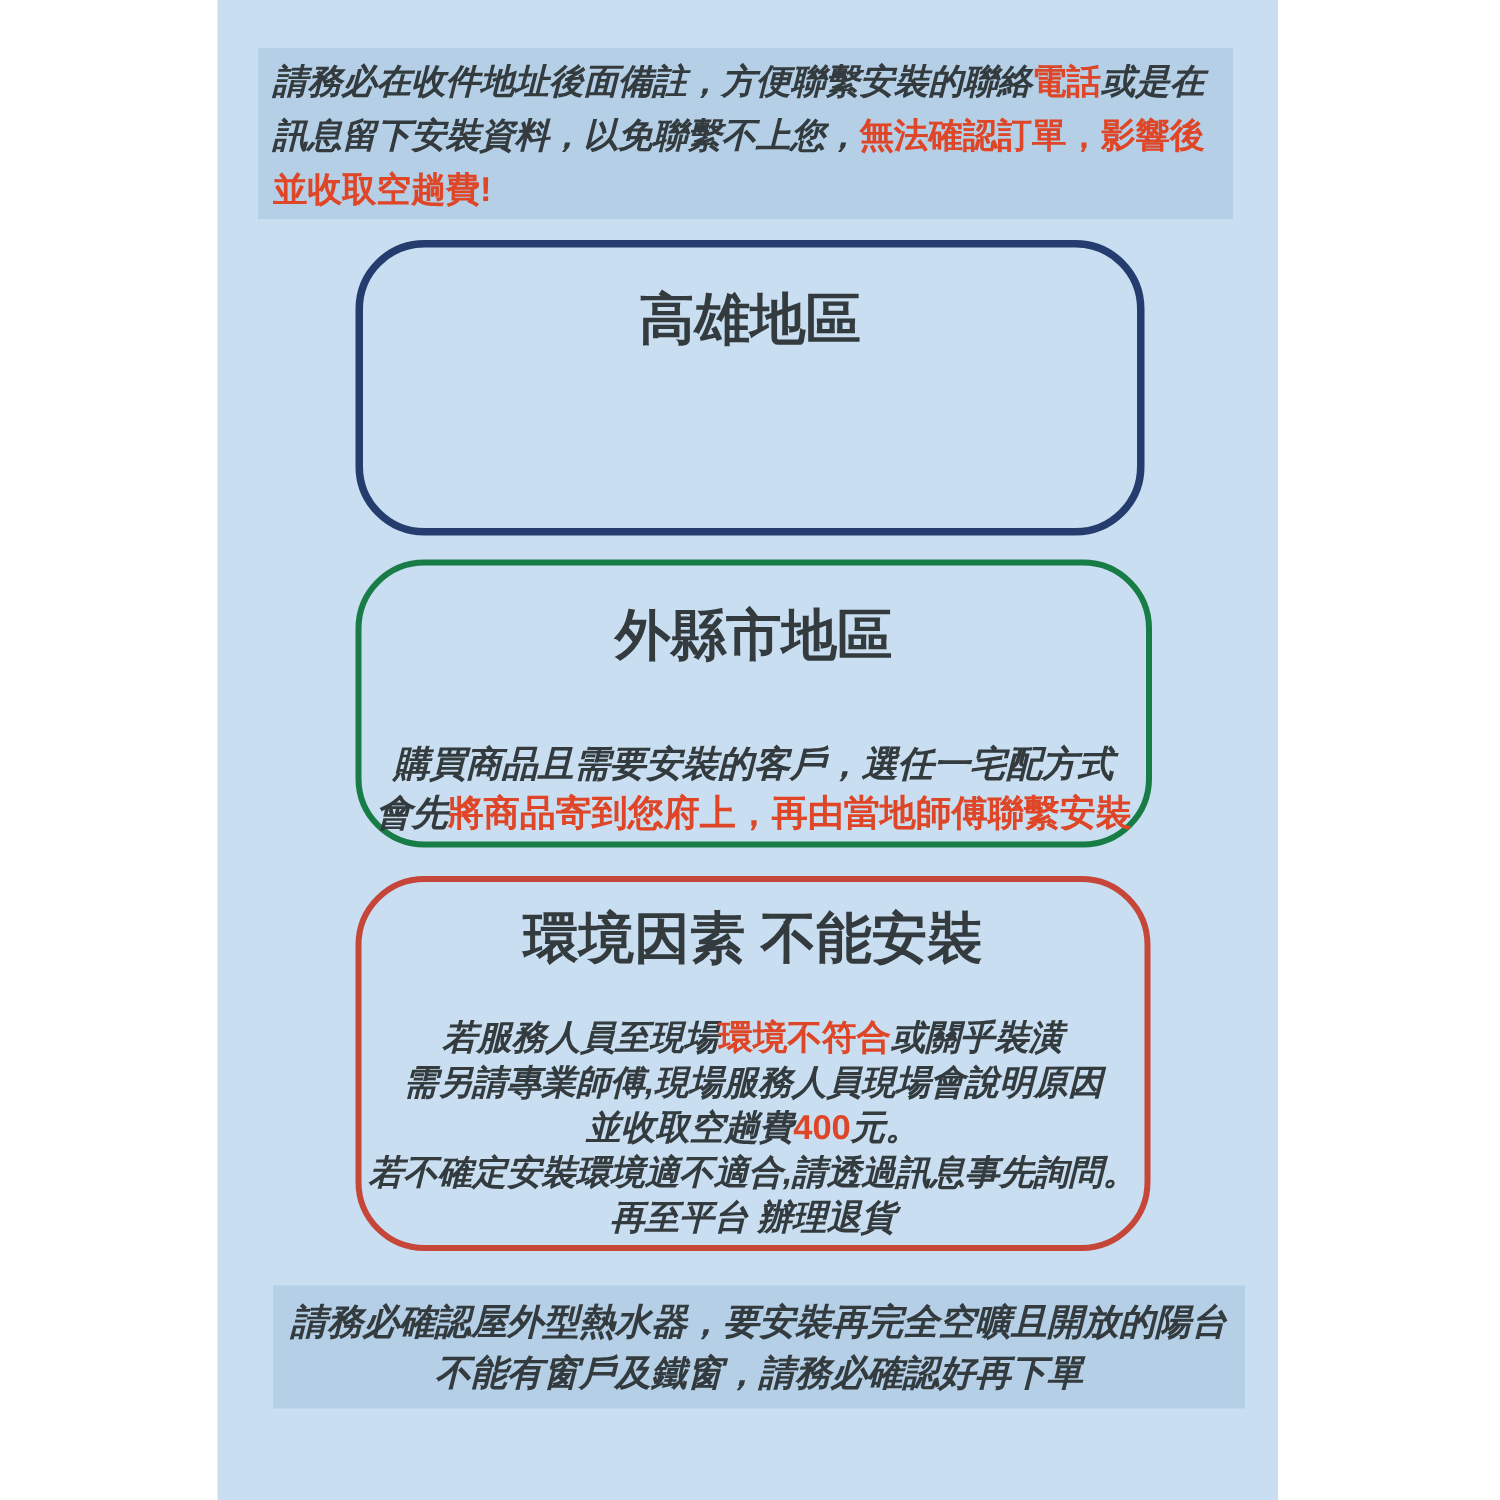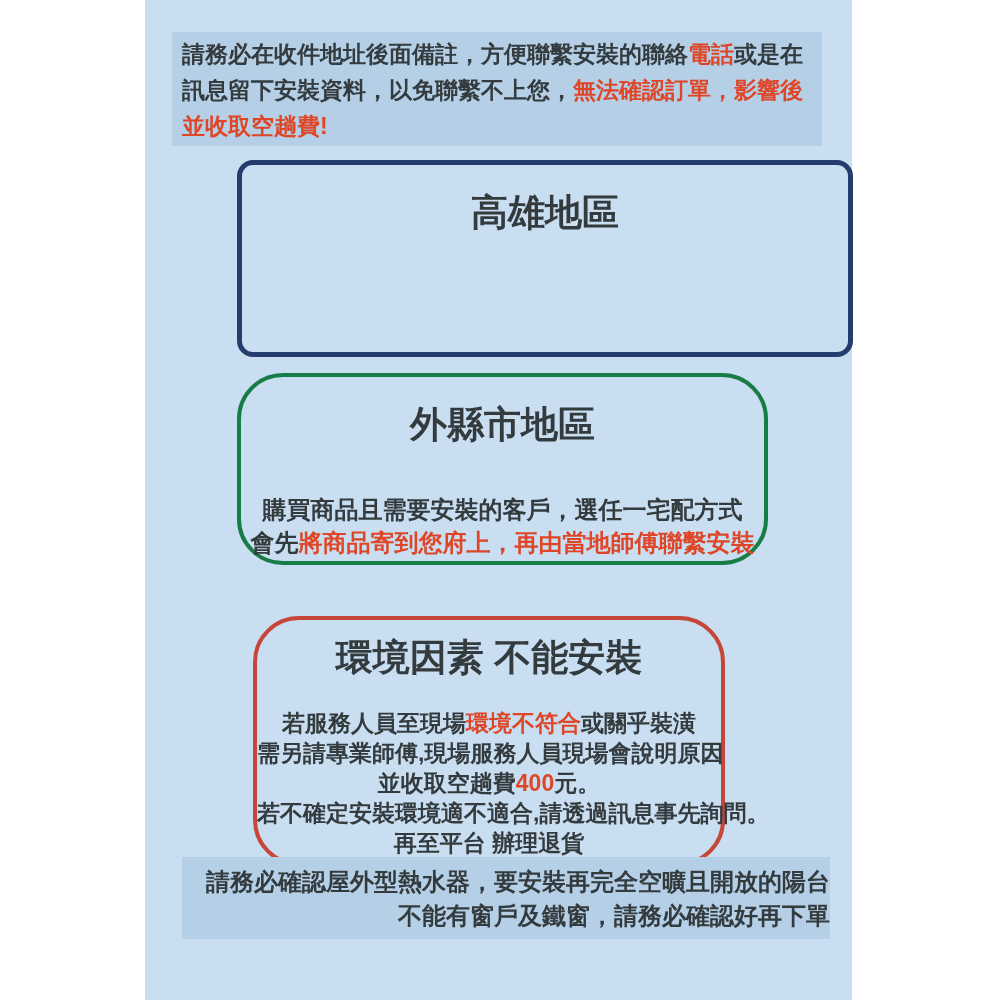--- a/index.html
+++ b/index.html
@@ -20,58 +20,58 @@
     position: relative;
     overflow: hidden;
   }
   .page { position: absolute; left: 0; top: 0; width: 1000px; height: 1000px; background: #ffffff; }
   .content {
     position: absolute; left: 145px; top: 0;
     width: 707px; height: 1000px;
     background: var(--content_bg);
   }
   .line { white-space: nowrap; }
-  span.dark { color: var(--dark_text); }
+  span.dark { color: var(--dark_text); font-style: italic; }
   span.red  { color: var(--red_text); }
 
   .top-notice {
     position: absolute; left: 27px; top: 32px;
     width: 650px; height: 114px;
     background: var(--panel_bg);
     padding: 4px 10px;
     font-size: 23px; line-height: 36px;
     text-align: left;
   }
 
   .box {
     position: absolute; left: 92px;
     border-style: solid;
     border-radius: 46px;
     text-align: center;
     background: transparent;
   }
-  .box1 { top: 160px; width: 616px; height: 197px; border-width: 5px; border-color: var(--blue_border); border-radius: 16px; }
+  .box1 { top: 160px; width: 526px; height: 197px; border-width: 5px; border-color: var(--blue_border); }
   .box2 { top: 373px; width: 531px; height: 192px; border-width: 4px; border-color: var(--green_border); }
-  .box3 { top: 616px; width: 472px; height: 250px; border-width: 4px; border-color: var(--red_border); margin-left: 16px; }
+  .box3 { top: 584px; width: 530px; height: 250px; border-width: 4px; border-color: var(--red_border); }
 
   .box-title { font-size: 37px; color: var(--dark_text); line-height: 40px; }
   .box1 .box-title { margin-top: 28px; }
   .box2 .box-title { margin-top: 28px; font-family: Liberation Serif, serif; }
   .box3 .box-title { margin-top: 18px; }
 
   .box-body { }
   .box1 .box-body { margin-top: 30px; font-size: 24px; line-height: 33px; }
   .box2 .box-body { margin-top: 48px; font-size: 24px; line-height: 33px; }
   .box3 .box-body { margin-top: 30px; font-size: 23px; line-height: 30px; }
 
   .bottom-notice {
     position: absolute; left: 37px; top: 857px;
     width: 648px; height: 82px;
     background: var(--panel_bg);
-    text-align: right;
+    text-align: center;
     font-size: 24px; line-height: 34px;
     padding-top: 8px;
   }
 </style>
 </head>
 <body>
 
 <div class="page">
   <div class="content">
 

